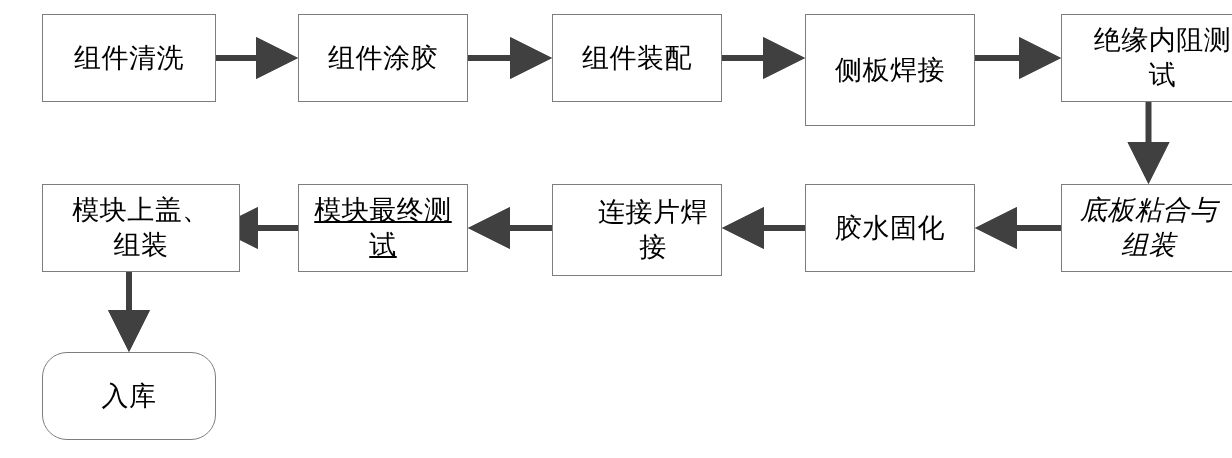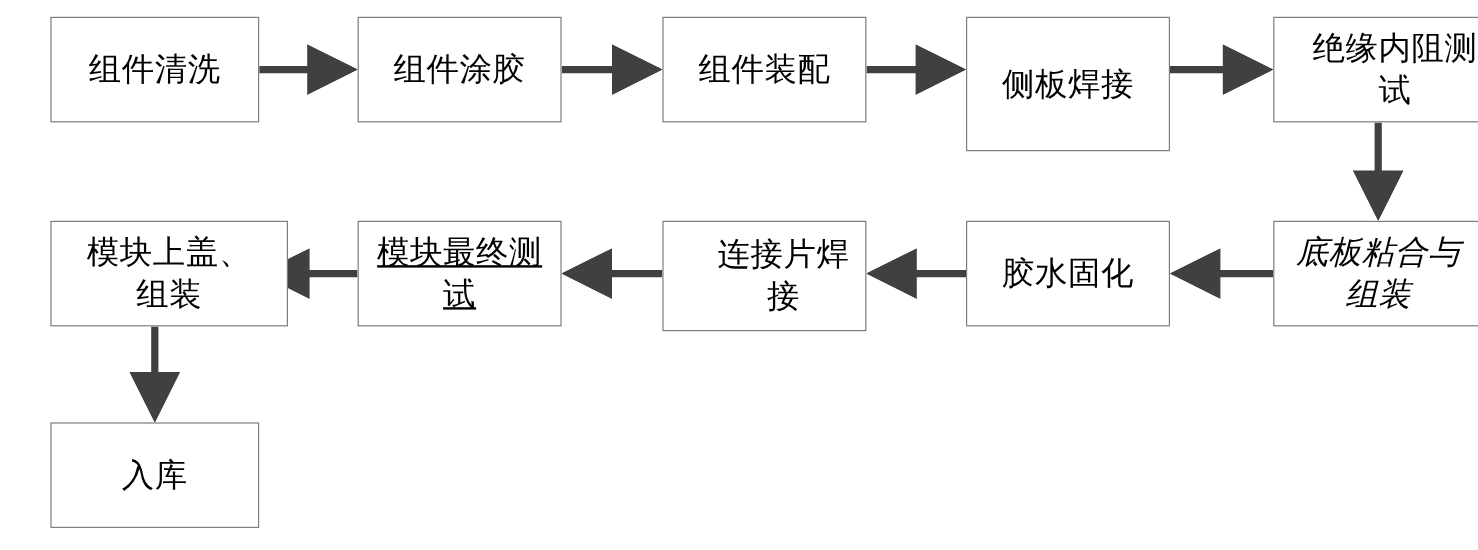--- a/index.html
+++ b/index.html
@@ -81,14 +81,14 @@
     <div class="node" style="left: 1037px; top: 14px; width: 175px; height: 88px; padding-left: 28px;"><span>绝缘内阻测
 试</span></div>
     <div class="node" style="left: 1037px; top: 184px; width: 175px; height: 88px; font-style: italic;"><span>底板粘合与
 组装</span></div>
     <div class="node" style="left: 781px; top: 184px; width: 170px; height: 88px;"><span>胶水固化</span></div>
     <div class="node" style="left: 528px; top: 184px; width: 170px; height: 92px; padding-left: 32px;"><span>连接片焊接</span></div>
     <div class="node" style="left: 274px; top: 184px; width: 170px; height: 88px; text-decoration: underline;"><span>模块最终测
 试</span></div>
     <div class="node" style="left: 18px; top: 184px; width: 198px; height: 88px;"><span>模块上盖、
 组装</span></div>
-    <div class="node" style="left: 18px; top: 352px; width: 174px; height: 88px;"><span>入库</span></div>
+    <div class="node" style="left: 18px; top: 352px; width: 174px; height: 88px; border-radius: 25px;"><span>入库</span></div>
   </div>
 
 </body></html>

